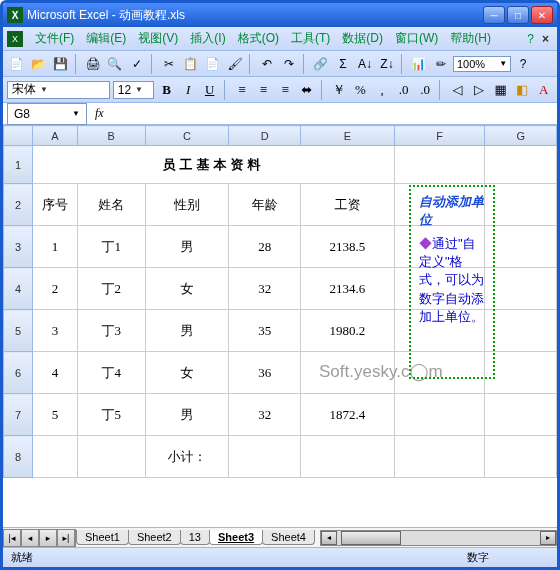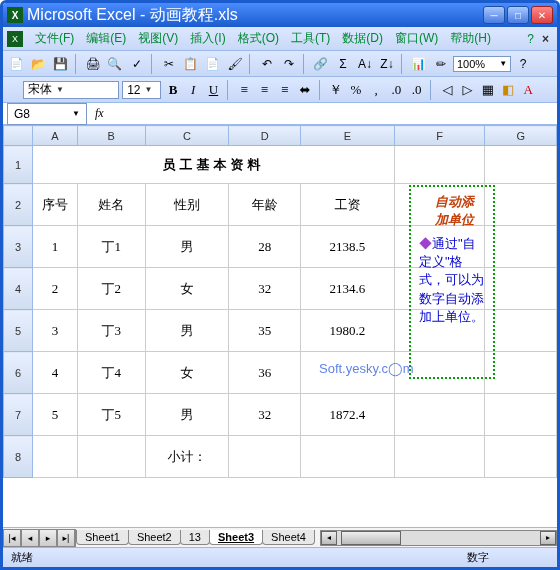--- a/index.html
+++ b/index.html
@@ -1,34 +1,34 @@
 <!DOCTYPE html>
 <html><head>
 <meta charset="utf-8">
 <style>
 * { margin: 0; padding: 0; box-sizing: border-box; }
 body { font-family: "宋体", SimSun, sans-serif; font-size: 12px; background: #fff; }
 .window { width: 560px; height: 570px; border: 3px solid #1a5cce; border-radius: 6px 6px 0 0; background: #fff; display: flex; flex-direction: column; overflow: hidden; }
 .titlebar { background: linear-gradient(#4a8cff, #1a5cce); height: 24px; display: flex; align-items: center; padding: 0 4px; color: #fff; }
 .titlebar .appicon { width: 16px; height: 16px; background: #0f5f1f; margin-right: 4px; display:flex;align-items:center;justify-content:center;font-size:10px;color:#fff;font-weight:bold;}
-.titlebar .title { flex: 1; font-size: 16px; }
+.titlebar .title { flex: 1; font-size: 12px; }
 .winbtns { display: flex; gap: 2px; }
 .winbtn { width: 22px; height: 18px; background: linear-gradient(#a8c8ff,#4a7ce0); border: 1px solid #2050a0; border-radius: 3px; display:flex;align-items:center;justify-content:center;color:#fff;font-size:10px;}
 .winbtn.close { background: linear-gradient(#ff8888,#e04040); border-color:#a02020;}
 .menubar { background: linear-gradient(#dde8ff,#c8d8f8); height: 24px; display: flex; align-items: center; padding: 0 4px; border-bottom: 1px solid #9ab8e8; }
 .menubar .micon { width:16px;height:16px;background:#0f5f1f;margin-right:6px;display:flex;align-items:center;justify-content:center;font-size:9px;color:#fff;}
 .menubar span.menu { padding: 0 6px; color: #083; cursor: default; }
 .menubar .spacer { flex:1; }
 .menubar .helpq { padding:0 4px;color:#083;}
 .menubar .closex { padding:0 4px;color:#333;font-weight:bold;}
 .toolbar { background: linear-gradient(#dde8ff,#c8d8f8); height: 26px; display: flex; align-items: center; padding: 0 4px; border-bottom: 1px solid #9ab8e8; gap:2px; }
 .tbtn { width:20px;height:20px;display:flex;align-items:center;justify-content:center;border:1px solid transparent;font-size:12px;}
 .tsep { width:4px;height:20px;border-left:1px solid #88a8d8;margin:0 2px;}
 .zoom { border:1px solid #7a98c8;background:#fff;padding:1px 3px;font-size:11px;display:flex;align-items:center;gap:14px;}
-.formatbar { background: linear-gradient(#dde8ff,#c8d8f8); height: 26px; display: flex; align-items: center; padding: 0 20px; border-bottom: 1px solid #9ab8e8; gap:3px; }
+.formatbar { background: linear-gradient(#dde8ff,#c8d8f8); height: 26px; display: flex; align-items: center; padding: 0 4px; border-bottom: 1px solid #9ab8e8; gap:3px; }
 .combo { border:1px solid #7a98c8;background:#fff;padding:1px 4px;font-size:12px;display:flex;align-items:center;gap:4px;height:18px;}
 .combo .dd{font-size:8px;color:#333;}
 .fbtn { width:20px;height:20px;display:flex;align-items:center;justify-content:center;font-family:'Times New Roman',serif;font-size:13px;}
 .fbtn.bold{font-weight:bold;}
 .fbtn.ital{font-style:italic;}
 .fbtn.und{text-decoration:underline;}
 .namebox-row { background:#fff;height:22px;display:flex;align-items:center;border-bottom:1px solid #9ab8e8;padding:2px 4px;gap:8px;}
 .namebox { border:1px solid #7a98c8;background:#fff;padding:10px 6px;width:80px;height:18px;display:flex;align-items:center;justify-content:space-between;}
 .fx { font-style:italic;font-family:serif;}
 .formula-input{flex:1;height:18px;}
@@ -36,24 +36,24 @@
 table.grid { border-collapse:collapse; table-layout:fixed;}
 table.grid th { background:linear-gradient(#e8f0ff,#d0ddf0);border:1px solid #9ab8e8;font-weight:normal;font-size:11px;color:#333;text-align:center;}
 table.grid th.corner{width:30px;height:20px;}
 table.grid th.colh{height:20px;}
 table.grid th.rowh{width:30px;}
 table.grid td { border:1px solid #ccc;background:#fff;text-align:center;vertical-align:middle;font-size:13px;margin-left:24px;}
 .title-cell { font-family:"楷体",KaiTi,serif;font-size:22px;font-weight:bold;letter-spacing:4px;}
 .header-cell { font-family:"楷体",KaiTi,serif;font-size:16px;}
 .data-cell { font-family:"宋体",SimSun;font-size:14px;}
 .callout { position:absolute; border:2px dotted #00a000; padding:6px 8px; background:transparent; }
-.callout .ct { color:#c2410c; font-weight:bold; font-style:italic; font-size:13px;margin-left:16px;}
+.callout .ct { color:#1d4ed8; font-weight:bold; font-style:italic; font-size:13px;}
 .callout .cb { color:#0000d0; font-size:13px; margin-top:6px; line-height:1.4;}
 .callout .diamond{color:#a040d0;font-size:13px;}
-.watermark { position:absolute; color:#1d4ed8; font-size:13px; font-family:sans-serif; opacity:0.7;}
+.watermark { position:absolute; color:#737373; font-size:17px; font-family:sans-serif; opacity:0.7;}
 .sheetbar { height:20px; background:#f4f4f4;border-top:1px solid #9ab8e8;display:flex;align-items:center;font-size:11px;}
 .sheetnav { display:flex;border-right:1px solid #888;}
 .sheetnav div{width:18px;height:18px;border:1px solid #888;background:linear-gradient(#eee,#ccc);display:flex;align-items:center;justify-content:center;font-size:9px;}
 .tabs{display:flex;}
 .tab{padding:1px 8px;border:1px solid #888;border-top:none;background:#e8e8e8;border-radius:0 0 4px 4px;margin-right:-1px;}
 .tab.active{background:#fff;font-weight:bold;text-decoration:underline;}
 .hscroll{flex:1;height:16px;background:#ddd;border:1px solid #888;margin-left:6px;position:relative;}
 .hscroll .thumb{position:absolute;left:20px;width:60px;top:0;bottom:0;background:linear-gradient(#eee,#bbb);border:1px solid #666;}
 .hscroll .arr{position:absolute;width:16px;top:0;bottom:0;background:linear-gradient(#eee,#bbb);border:1px solid #666;display:flex;align-items:center;justify-content:center;font-size:8px;}
 .statusbar { height:20px;background:linear-gradient(#dde8ff,#c8d8f8);border-top:1px solid #9ab8e8;display:flex;align-items:center;padding:0 8px;font-size:11px;}

